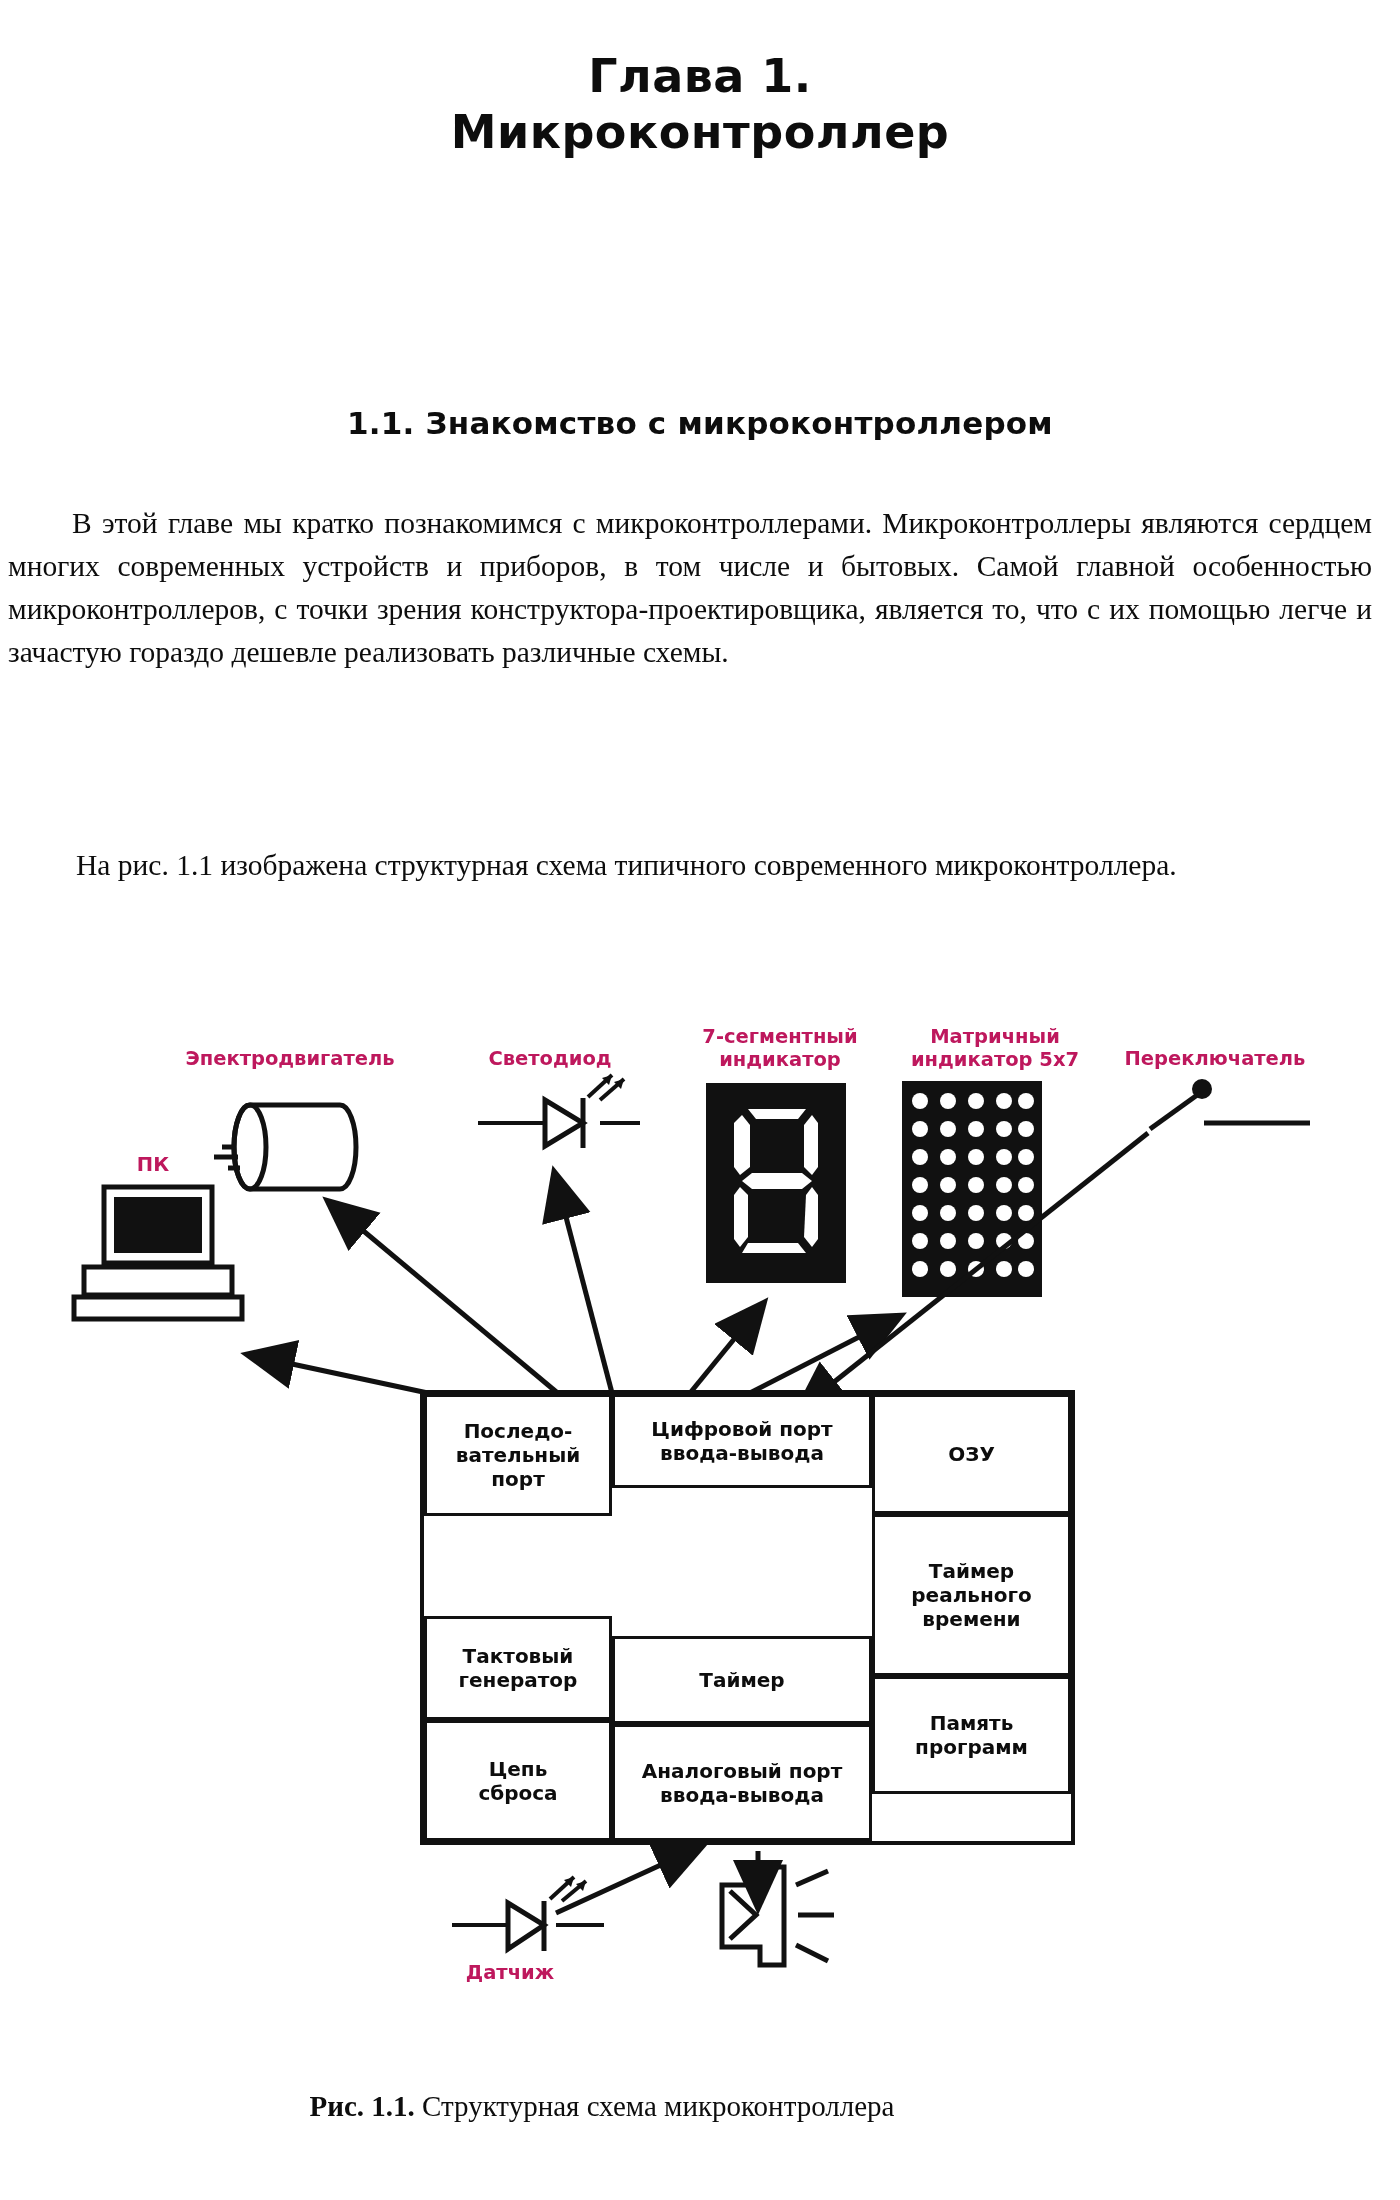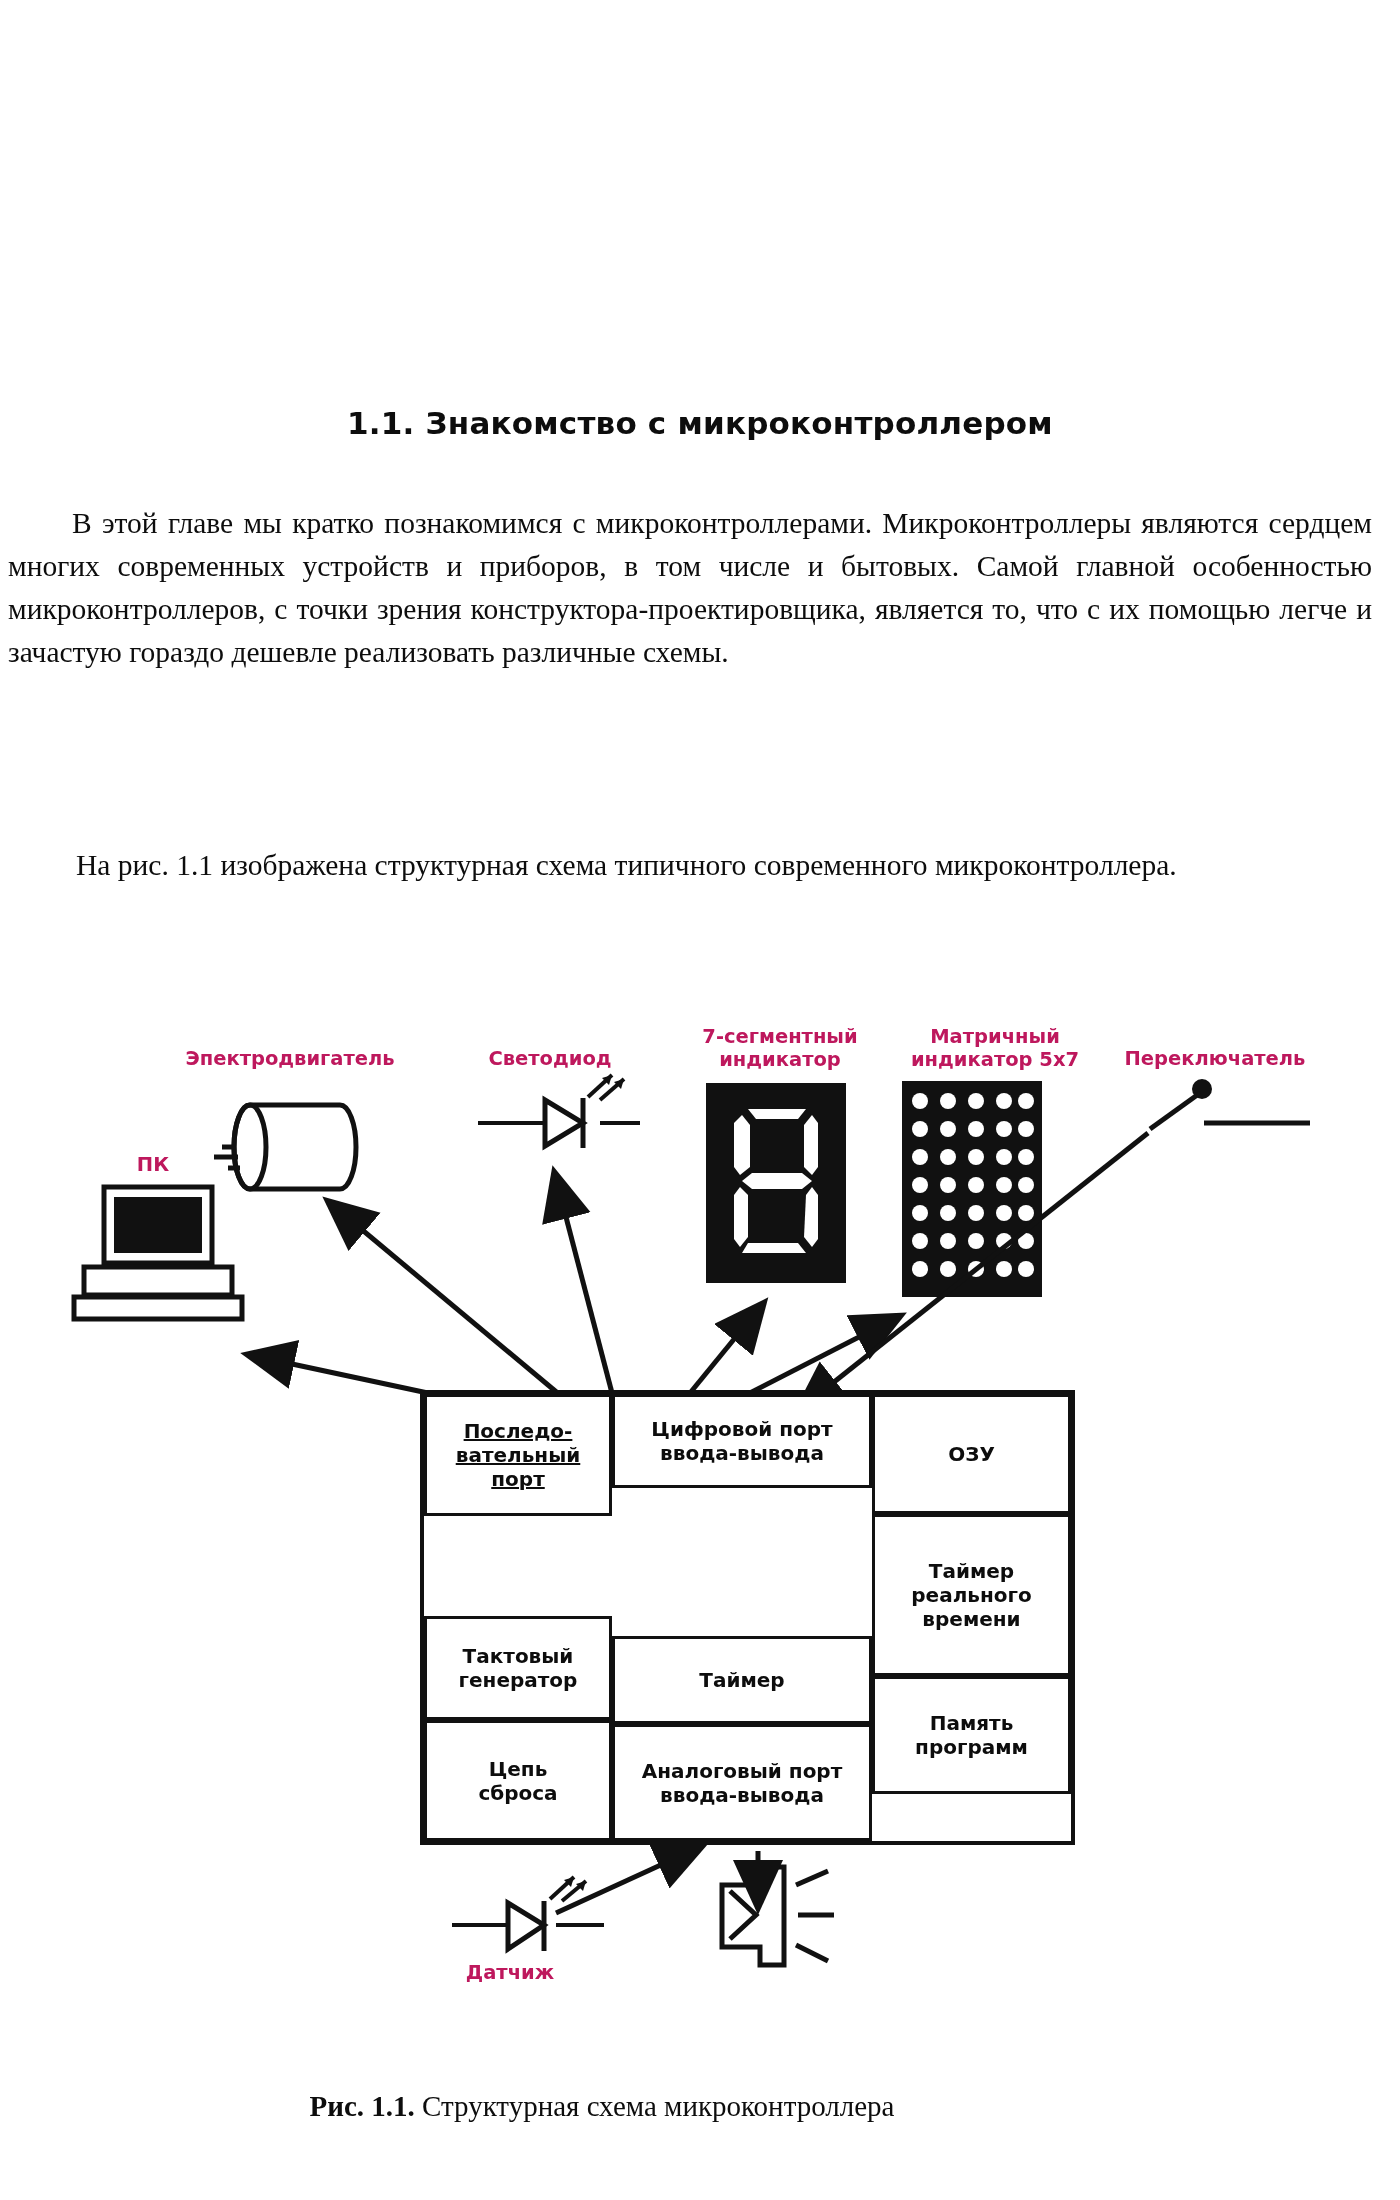--- a/index.html
+++ b/index.html
@@ -117,21 +117,21 @@
     text-align: center;
     font-family: "DejaVu Sans", sans-serif;
     font-weight: bold;
     font-size: 20px;
     line-height: 24px;
     white-space: pre-line;
     background: #fff;
   }
 
   
-  .c-serial   { left: 0px;   top: 0px;   width: 188px; height: 122px; text-decoration: underline; }
+  .c-serial   { left: 0px;   top: 0px;   width: 188px; height: 122px; }
   .c-watchdog { left: 0px;   top: 122px; width: 188px; height: 100px; }
   .c-clock    { left: 0px;   top: 222px; width: 188px; height: 104px; }
   .c-reset    { left: 0px;   top: 326px; width: 188px; height: 121px; }
   
   .c-digital  { left: 188px; top: 0px;   width: 260px; height: 94px; }
   .c-cpu      { left: 188px; top: 94px;  width: 260px; height: 148px; }
   .c-timer    { left: 188px; top: 242px; width: 260px; height: 88px; }
   .c-analog   { left: 188px; top: 330px; width: 260px; height: 117px; }
   
   .c-ram      { left: 448px; top: 0px;   width: 199px; height: 120px; }
@@ -144,20 +144,24 @@
     width: 1400px;
     height: 1060px;
     overflow: visible;
   }
 </style>
 </head>
 <body>
 
 <div class="page">
 
+  <div class="chapter-title">
+    <span>Глава 1.</span>
+    <span class="line2">Микроконтроллер</span>
+  </div>
 
   <div class="section-title">1.1. Знакомство с микроконтроллером</div>
 
   <div class="body-text para-1">
     <p class="para-inner indent" style="margin:0;">В этой главе мы кратко познакомимся с микроконтроллерами. Микроконтроллеры являются сердцем многих современных устройств и приборов, в том числе и бытовых. Самой главной особенностью микроконтроллеров, с точки зрения конструктора-проектировщика, является то, что с их помощью легче и зачастую гораздо дешевле реализовать различные схемы.</p>
   </div>
 
   <div class="body-text para-2">
     <p class="para-inner indent" style="margin:4px;">На рис. 1.1 изображена структурная схема типичного современного микроконтроллера.</p>
   </div>

